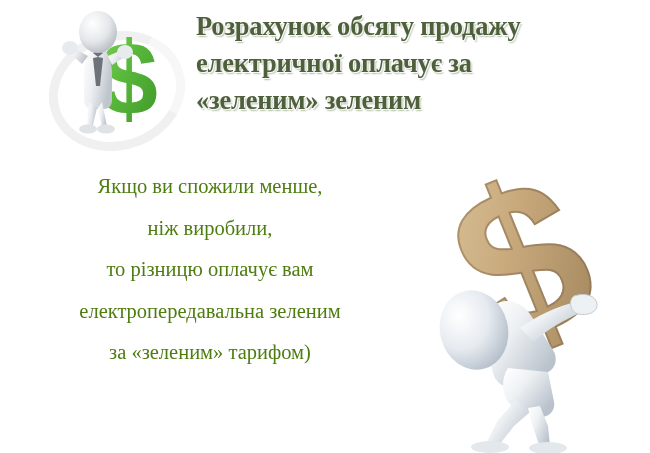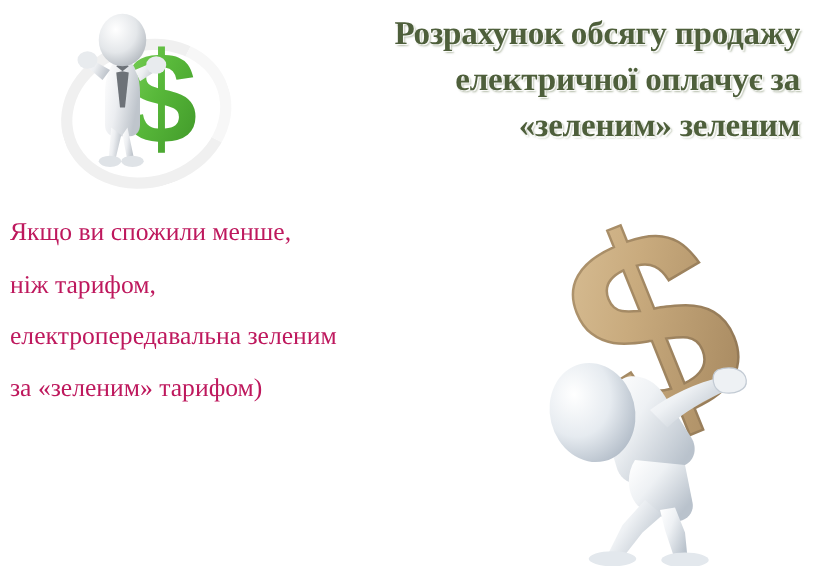--- a/index.html
+++ b/index.html
@@ -51,43 +51,43 @@
     transform: rotate(-18deg);
   }
   #logo svg { position: absolute; left: 0; top: 0; }
 
   
   #title {
     position: absolute;
     left: 196px;
     top: 8px;
     width: 444px;
-    text-align: right;
+    text-align: left;
     font-family: "Liberation Serif", "DejaVu Serif", serif;
     font-weight: bold;
     font-size: 26.5px;
     line-height: 37px;
     color: #4e5f3b;
     letter-spacing: -0.2px;
     text-shadow: 1px 1px 0 rgba(255,255,255,0.85),
                  1.6px 1.6px 1.6px rgba(120,135,100,0.55);
   }
   #title .tline { display: block; white-space: nowrap; }
 
   
   #body-text {
     position: absolute;
     left: 8px;
     top: 166px;
     width: 404px;
-    text-align: left;
+    text-align: center;
     font-family: "Liberation Serif", "DejaVu Serif", serif;
     font-size: 20.5px;
     line-height: 41.5px;
-    color: #be185d;
+    color: #4d7c0f;
   }
   #body-text .bline { display: block; white-space: nowrap; }
 
   
   #carrier {
     position: absolute;
     left: 398px;
     top: 158px;
     width: 252px;
     height: 295px;
@@ -150,21 +150,22 @@
 
     <div id="title">
       <span class="tline">Розрахунок обсягу продажу</span>
       <span class="tline">електричної оплачує за</span>
       <span class="tline">«зеленим» зеленим</span>
     </div>
   </div>
 
   <div id="body-text">
     <span class="bline">Якщо ви спожили менше,</span>
-    <span class="bline">ніж тарифом,</span>
+    <span class="bline">ніж виробили,</span>
+    <span class="bline">то різницю оплачує вам</span>
     <span class="bline">електропередавальна зеленим</span>
     <span class="bline">за «зеленим» тарифом)</span>
   </div>
 
   <div id="carrier">
     <svg width="252" height="295" viewBox="0 0 252 295" xmlns="http://www.w3.org/2000/svg">
       <defs>
         <linearGradient id="gTan" x1="0.1" y1="0" x2="0.9" y2="1">
           <stop offset="0%" stop-color="#dcc39a"></stop>
           <stop offset="40%" stop-color="#c9ab7e"></stop>

